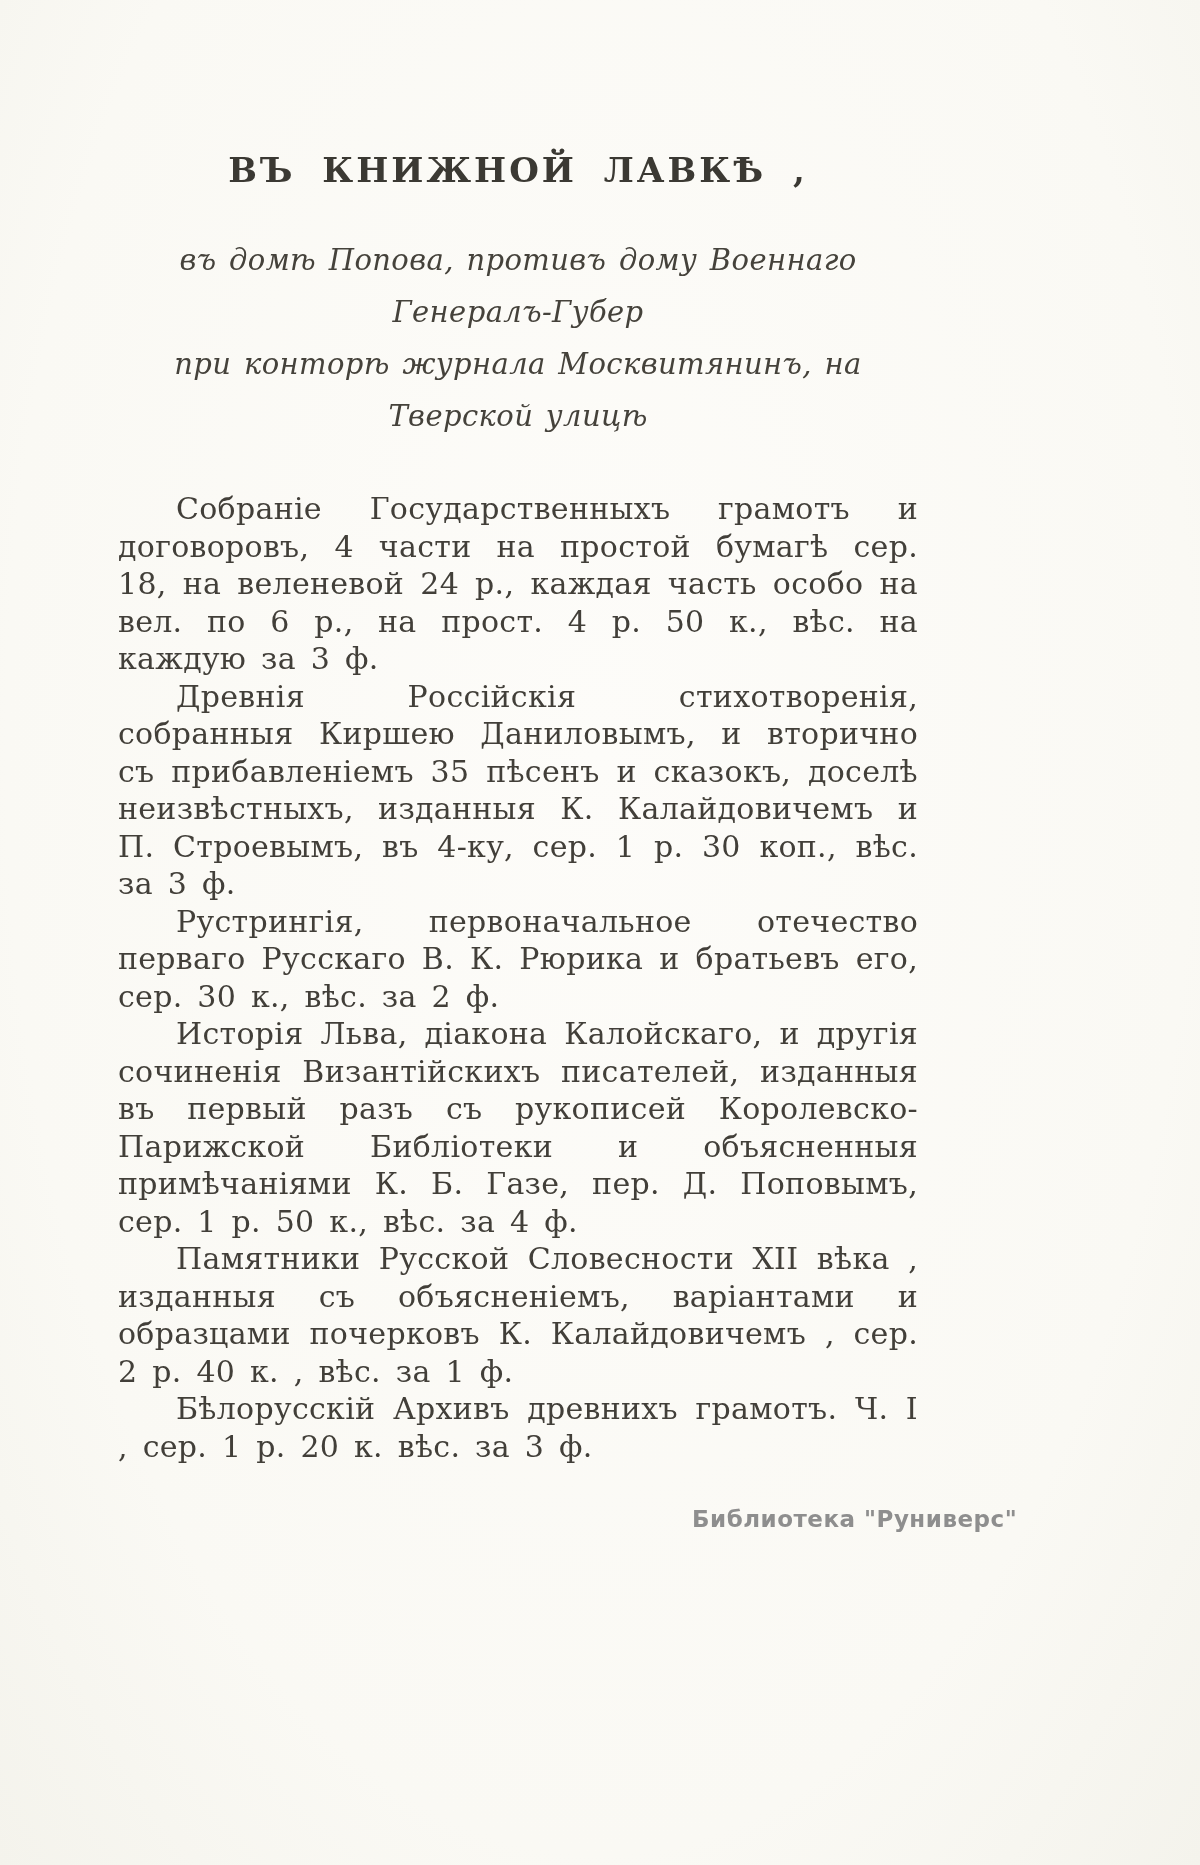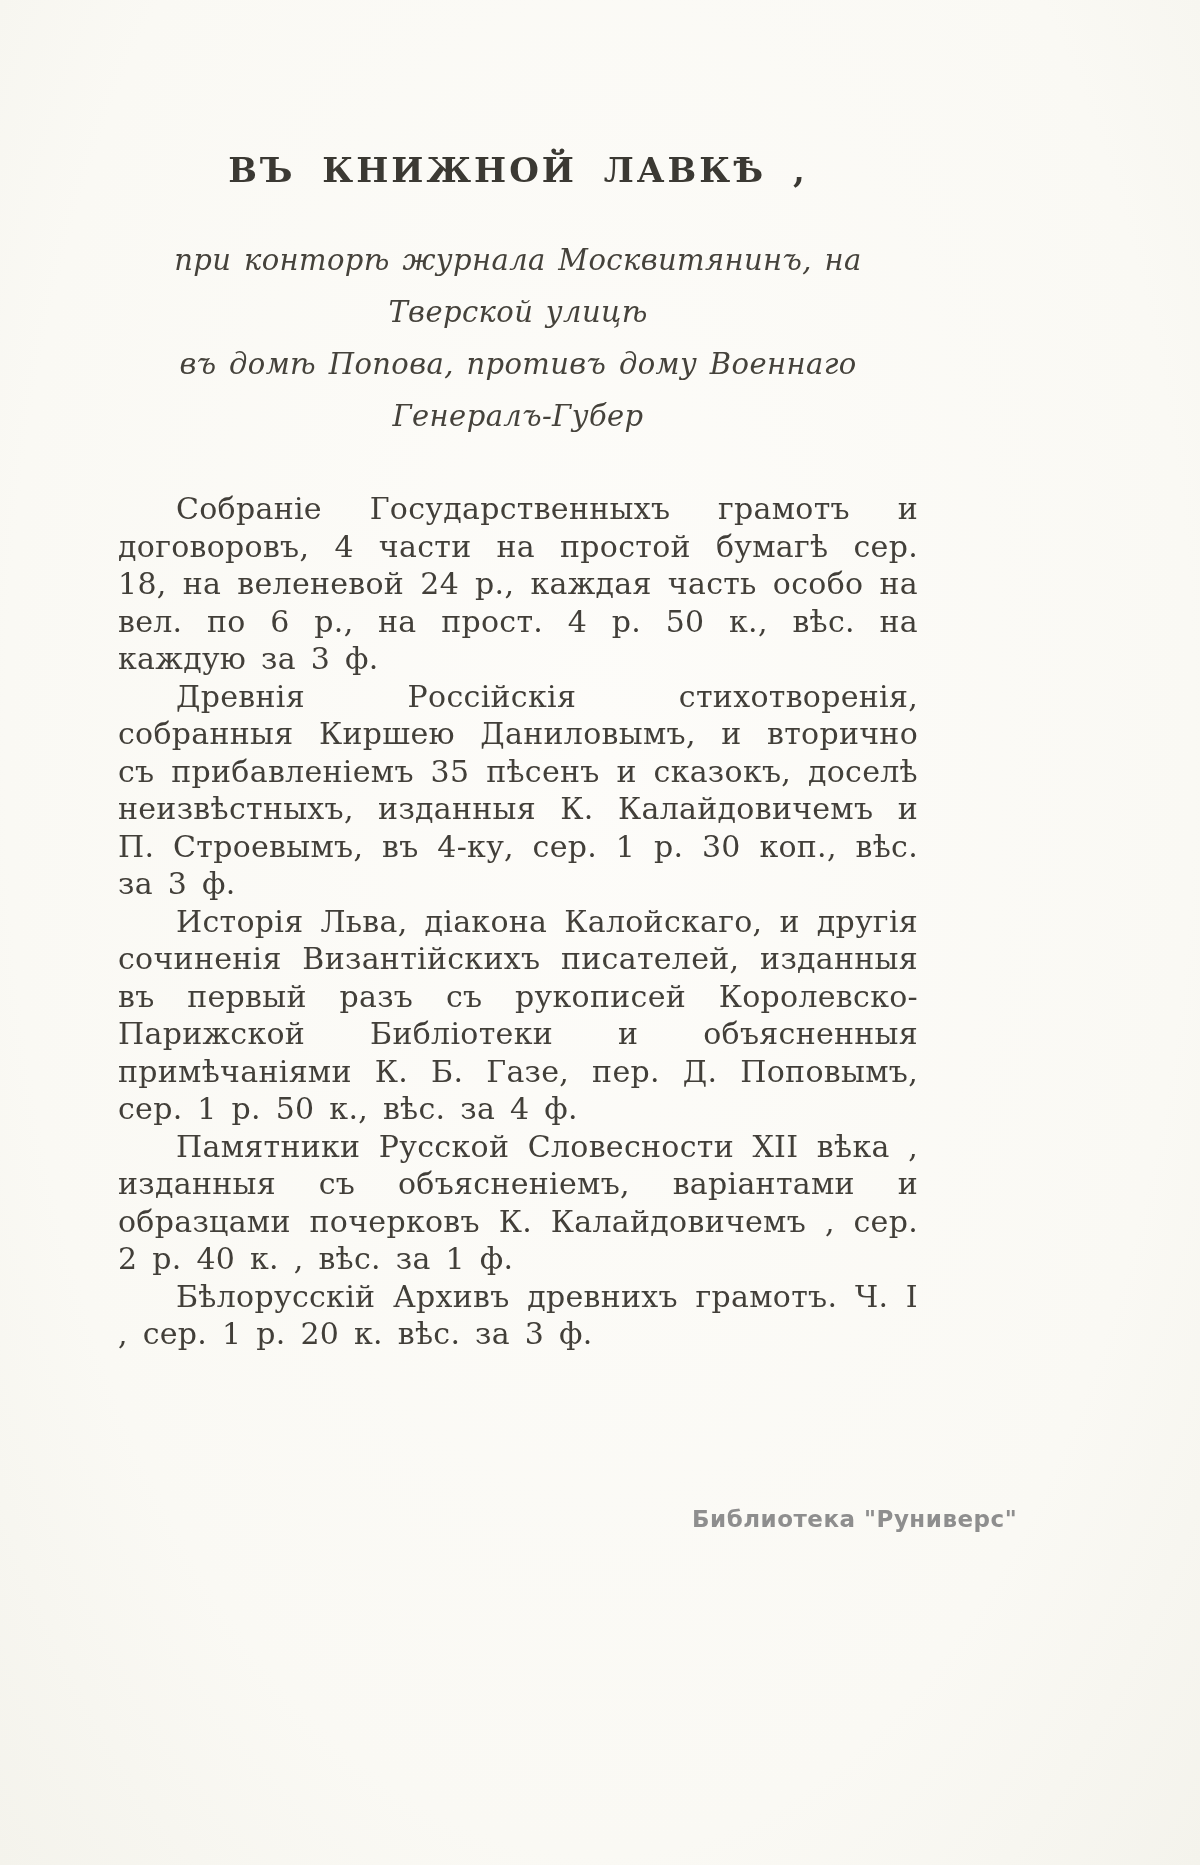--- a/index.html
+++ b/index.html
@@ -68,27 +68,28 @@
 </style>
 </head>
 <body>
 
 <div class="page">
   <div class="content">
 
     <h1 class="title">ВЪ КНИЖНОЙ ЛАВКѢ ,</h1>
 
     <div class="subtitle">
+      <div class="subtitle-line">въ домѣ Попова, противъ дому Военнаго Генералъ-Губер</div>
       <div class="subtitle-line">при конторѣ журнала Москвитянинъ, на Тверской улицѣ</div>
-      <div class="subtitle-line">въ домѣ Попова, противъ дому Военнаго Генералъ-Губер</div>
     </div>
 
     <div class="paragraphs">
       <p class="para">Собраніе Государственныхъ грамотъ и договоровъ, 4 части на простой бумагѣ сер. 18, на веленевой 24 р., каждая часть особо на вел. по 6 р., на прост. 4 р. 50 к., вѣс. на каждую за 3 ф.</p>
       <p class="para">Древнія Россійскія стихотворенія, собранныя Киршею Даниловымъ, и вторично съ прибавленіемъ 35 пѣсенъ и сказокъ, доселѣ неизвѣстныхъ, изданныя К. Калайдовичемъ и П. Строевымъ, въ 4-ку, сер. 1 р. 30 коп., вѣс. за 3 ф.</p>
+      <p class="para">Рустрингія, первоначальное отечество перваго Русскаго В. К. Рюрика и братьевъ его, сер. 30 к., вѣс. за 2 ф.</p>
       <p class="para">Исторія Льва, діакона Калойскаго, и другія сочиненія Византійскихъ писателей, изданныя въ первый разъ съ рукописей Королевско-Парижской Библіотеки и объясненныя примѣчаніями К. Б. Газе, пер. Д. Поповымъ, сер. 1 р. 50 к., вѣс. за 4 ф.</p>
       <p class="para">Памятники Русской Словесности XII вѣка , изданныя съ объясненіемъ, варіантами и образцами почерковъ К. Калайдовичемъ , сер. 2 р. 40 к. , вѣс. за 1 ф.</p>
       <p class="para">Бѣлорусскій Архивъ древнихъ грамотъ. Ч. I , сер. 1 р. 20 к. вѣс. за 3 ф.</p>
     </div>
 
   </div>
 
   <div class="watermark">Библиотека "Руниверс"</div>
 </div>
 

